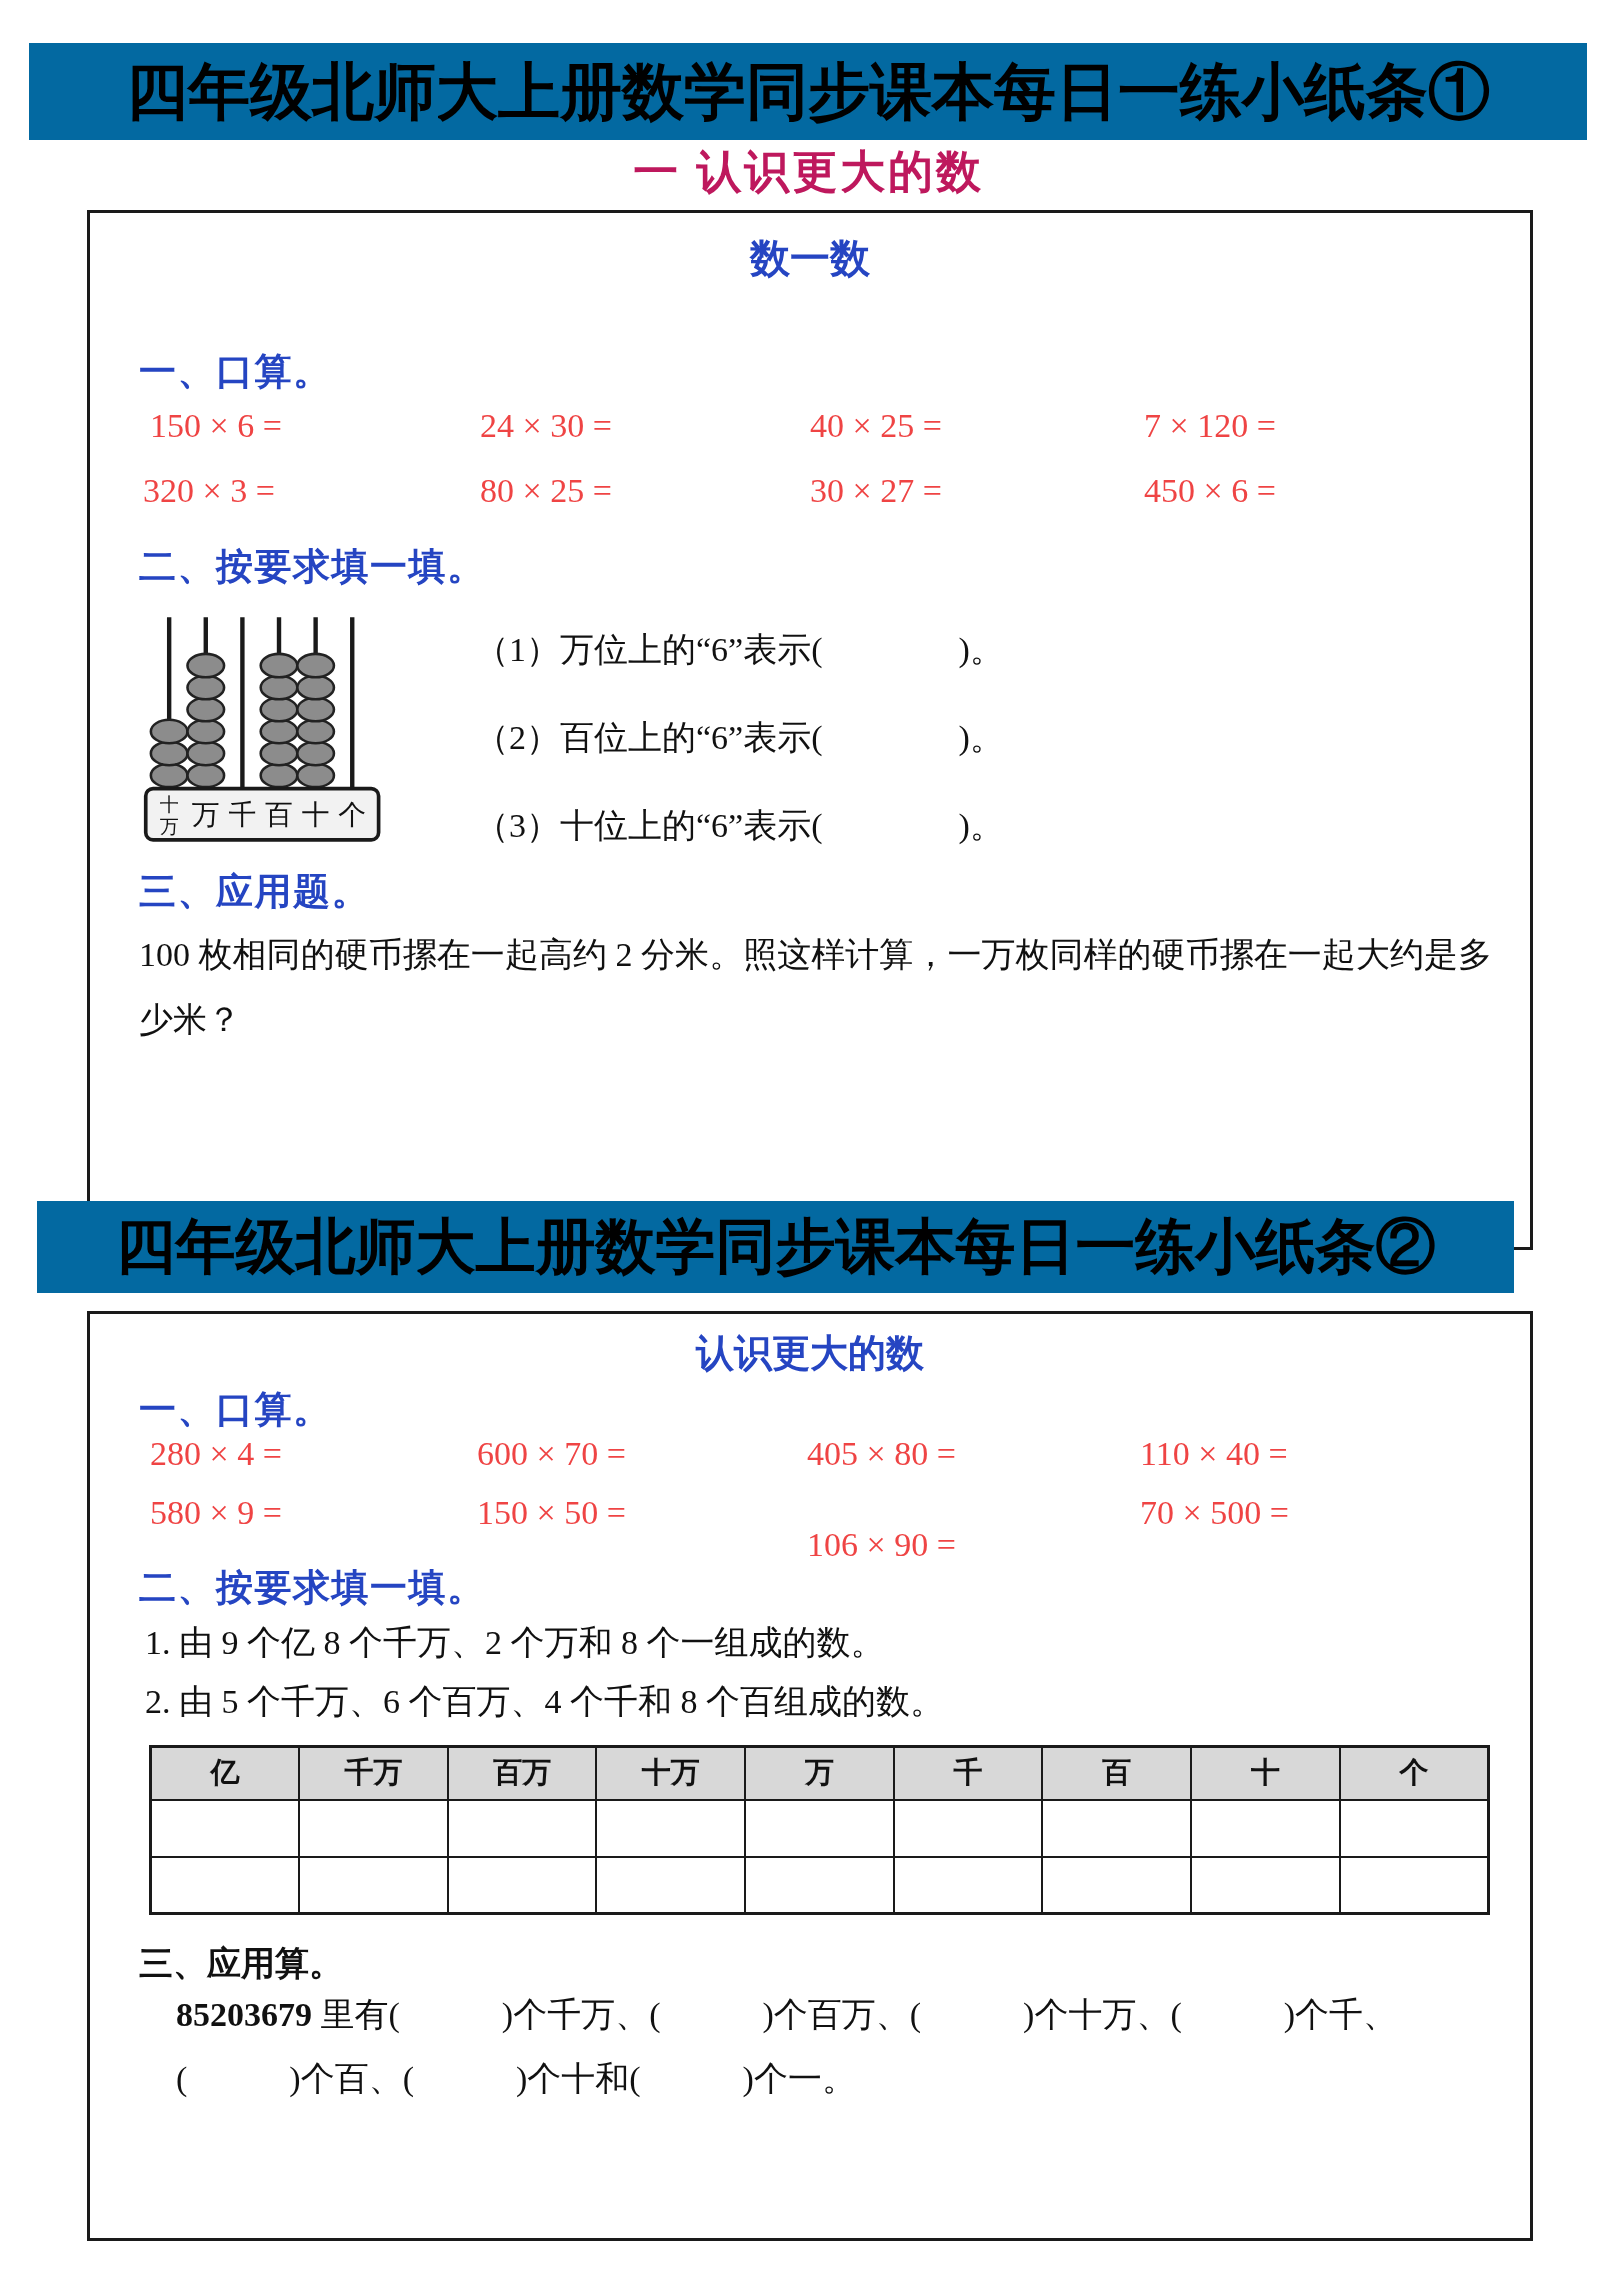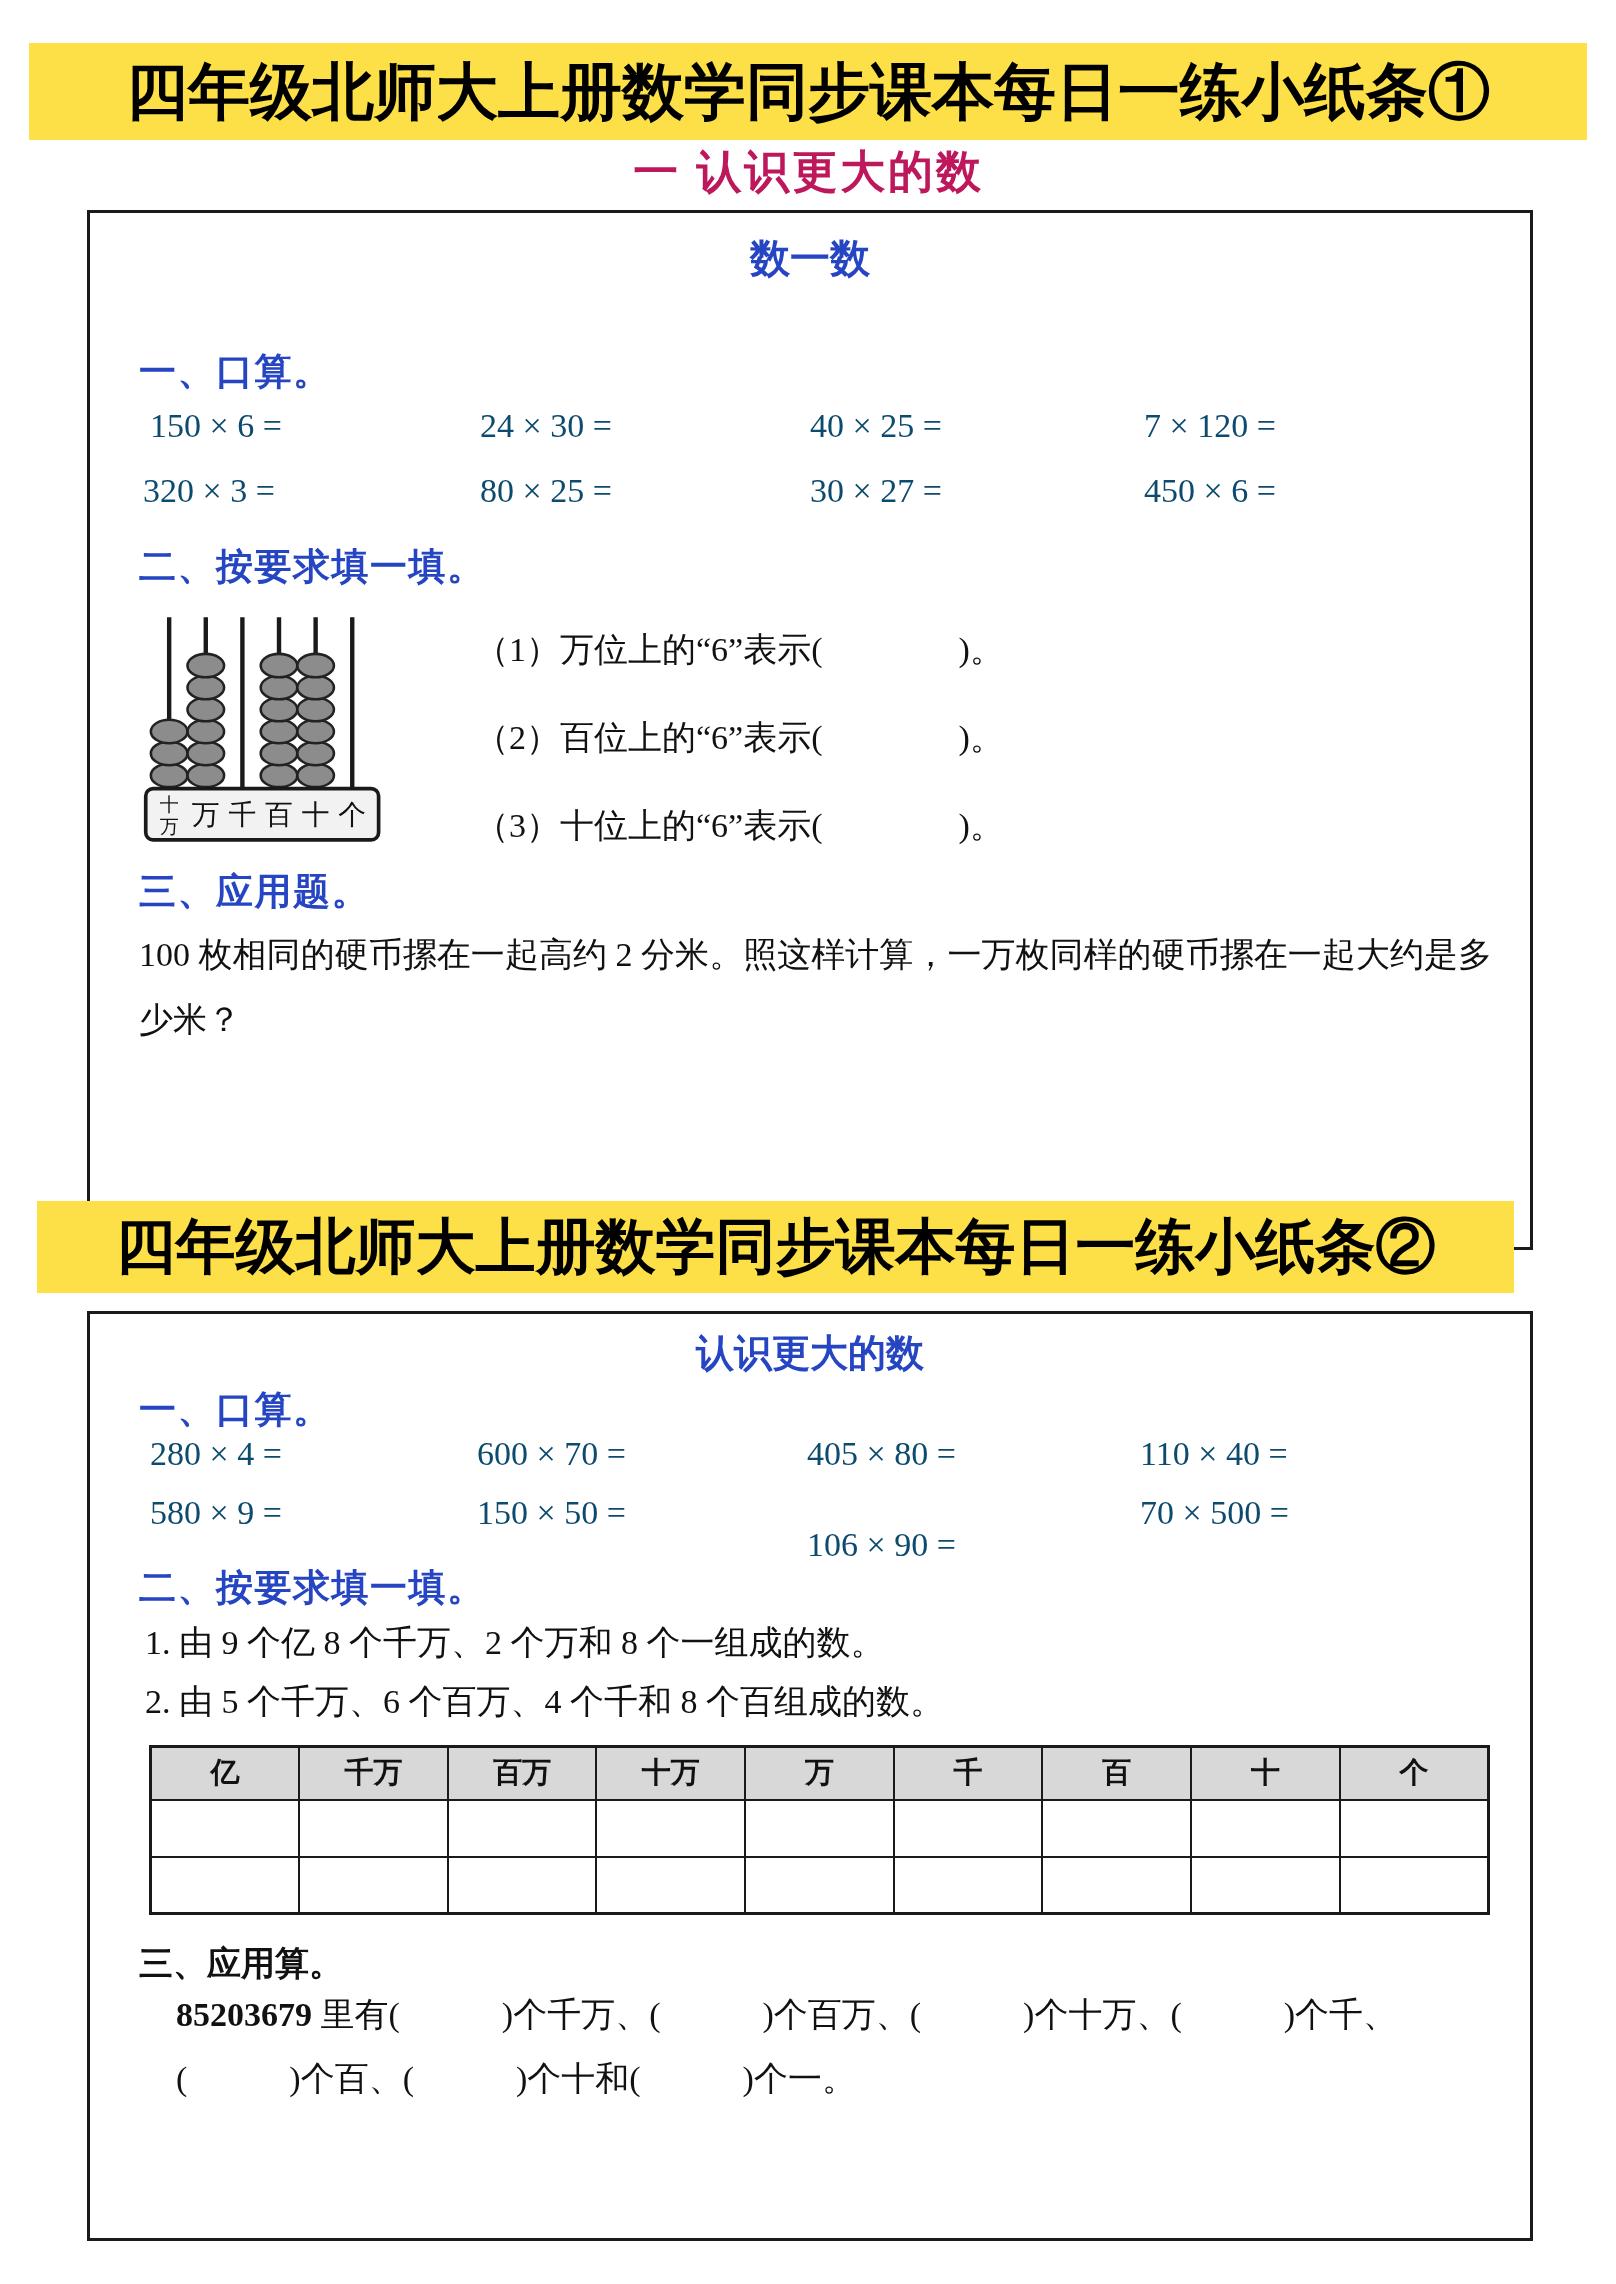--- a/index.html
+++ b/index.html
@@ -2,38 +2,38 @@
 <html style="font-size:11.7px"><head>
 <meta charset="utf-8">
 <style>
   * { margin:0; padding:0; box-sizing:border-box; }
   html,body { background:#ffffff; }
   .page {
     position:relative; width:1617px; height:2284px; background:#ffffff;
     font-family:"Liberation Sans", sans-serif; color:#111; overflow:hidden;
   }
   .banner {
-    position:absolute; background:#fde047; color:#000;
+    position:absolute; background:#0369a1; color:#000;
     display:flex; align-items:center; justify-content:center;
     font-weight:bold; white-space:nowrap;text-align:right;
   }
   .banner1 { left:29px; top:43px; width:1558px; height:97px; font-size:62px; }
   .banner2 { left:37px; top:1201px; width:1477px; height:92px; font-size:60px; }
   .unit-title {
     position:absolute; left:0; top:142px; width:1617px; text-align:center;
     font-size:45px; font-weight:bold; color:#be185d; letter-spacing:2.9px;
   }
   .box { position:absolute; border:3.7px solid #1a1a1a; background:#ffffff; }
   .box1 { left:87px; top:210px; width:1446px; height:1040px; }
   .box2 { left:87px; top:1311px; width:1446px; height:930px; }
   .blue { color:#2545c2; }
   .box-title { position:absolute; left:0; width:100%; text-align:center; font-weight:bold; }
   .sec-heading { position:absolute; font-weight:bold; font-size:37px; letter-spacing:1.5px; }
   .problem {
-    position:absolute; font-family:"Liberation Serif", serif; font-size:34px; color:#0c4a6e;
+    position:absolute; font-family:"Liberation Serif", serif; font-size:34px; color:#ef4444;
     white-space:nowrap;
   }
   .item {
     position:absolute; font-family:"Liberation Serif", serif; font-size:34px; color:#111;
     white-space:nowrap;
   }
   .para {
     position:absolute; font-family:"Liberation Serif", serif; font-size:34px; color:#111;
     line-height:65px; width:1353px; text-align:justify;
   }

